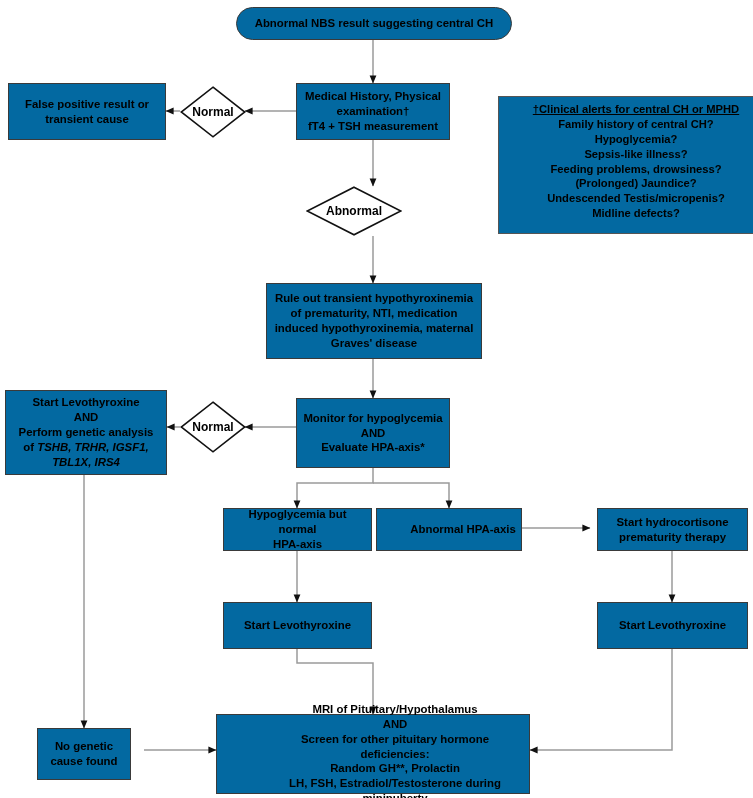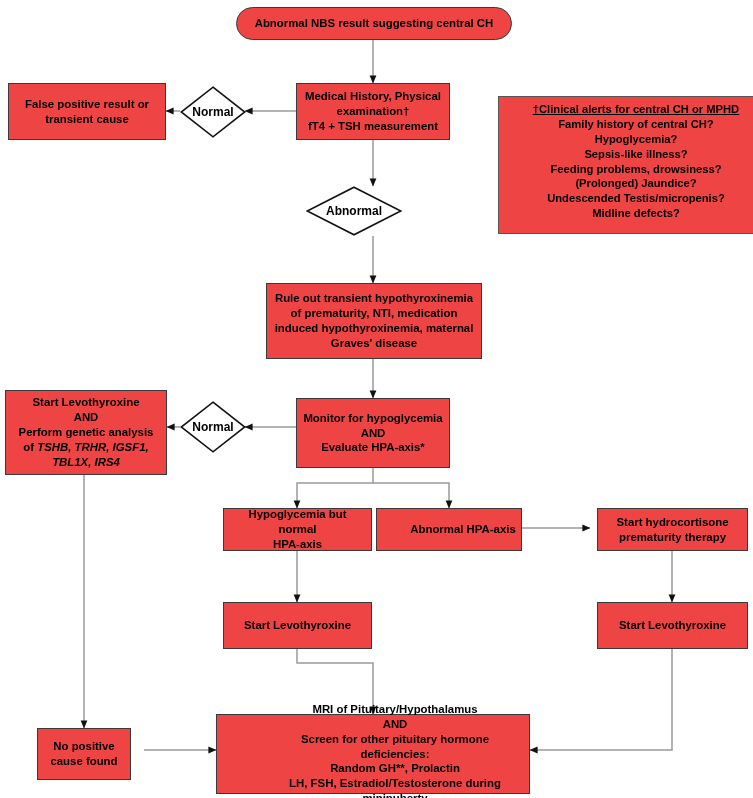--- a/index.html
+++ b/index.html
@@ -22,21 +22,21 @@
     height: 798px;
     pointer-events: none;
   }
   .node {
     position: absolute;
     box-sizing: border-box;
     display: flex;
     align-items: center;
     justify-content: center;
     text-align: center;
-    background: #ef4444;
+    background: #0369a1;
     border: 1.6px solid #3a3a3a;
     color: #000000;
     font-weight: bold;
     font-size: 11.4px;
     line-height: 1.30;
     padding: 2px 4px;
     z-index: 2;
   }
   .node .txt { width: 100%; }
   .rounded { border-radius: 18px; border-width: 1.8px; }
@@ -204,21 +204,21 @@
   <div class="node" style="left:223px; top:602px; width:149px; height:47px;">
     <span class="txt">Start Levothyroxine</span>
   </div>
 
   <div class="node" style="left:597px; top:602px; width:151px; height:47px;">
     <span class="txt">Start Levothyroxine</span>
   </div>
 
   <div class="node" style="left:37px; top:728px; width:94px; height:52px;">
     <span class="txt">
-      <span>No positive</span><br>
+      <span>No genetic</span><br>
       <span>cause found</span>
     </span>
   </div>
 
   <div class="node" style="left:216px; top:714px; width:314px; height:80px;padding-left:48px;">
     <span class="txt">
       <span>MRI of Pituitary/Hypothalamus</span><br>
       <span>AND</span><br>
       <span>Screen for other pituitary hormone deficiencies:</span><br>
       <span>Random GH**, Prolactin</span><br>

